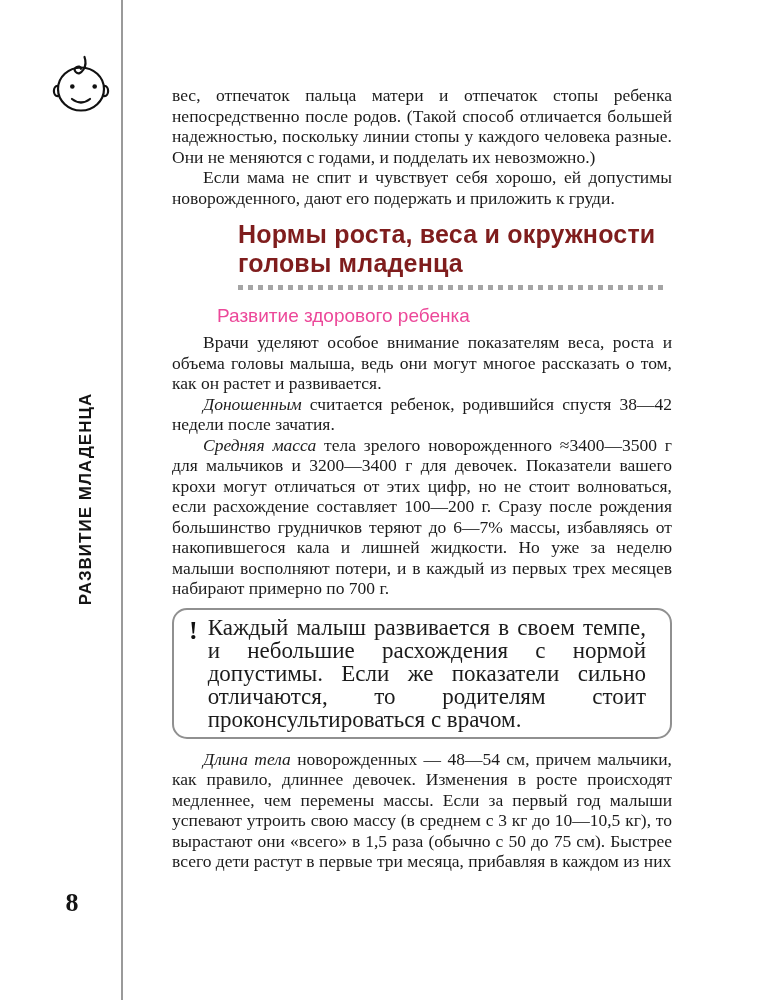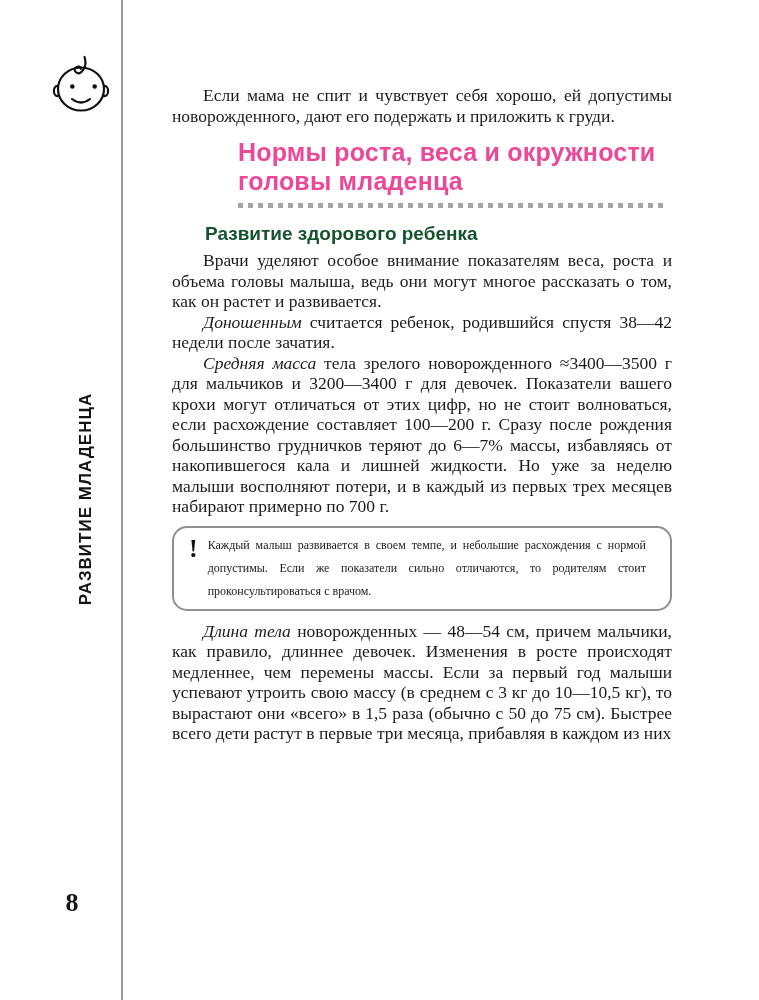--- a/index.html
+++ b/index.html
@@ -58,35 +58,35 @@
     text-indent: 31px;
   }
   .body-p.no-indent { text-indent: 0; }
   .body-p em { }
   .section-title {
     margin: 12px 0 0 66px;
     font-family: "Liberation Sans", sans-serif;
     font-weight: bold;
     font-size: 25px;
     line-height: 29px;
-    color: #ec4899;
+    color: #7f1d1d;
     letter-spacing: 0.2px;
   }
   .dashed-rule {
     margin: 7px 4px 0 66px;
     height: 5px;
     background: repeating-linear-gradient(to right, #a5a5a5 0 5px, transparent 5px 10px);
   }
   .subsection-title {
-    margin: 15px 0 5px 33px;
+    margin: 15px 0 5px 45px;
     font-family: "Liberation Sans", sans-serif;
-    font-weight: bold;
+    font-weight: normal;
     font-size: 19px;
     line-height: 22px;
-    color: #14532d;
+    color: #ec4899;
   }
   .callout {
     margin-top: 9px;
     border: 2px solid #909090;
     border-radius: 15px;
     padding: 6px 24px 6px 15px;
     display: flex;
     align-items: flex-start;
     box-sizing: border-box;
   }
@@ -95,21 +95,21 @@
     font-family: "Liberation Serif", serif;
     font-weight: bold;
     font-size: 26px;
     line-height: 23px;
     padding-top: 3px;
     margin-right: 10px;
     color: #111111;
   }
   .callout-text {
     margin: 0;
-    font-size: 12px;
+    font-size: 23px;
     line-height: 23px;
     text-align: justify;
   }
   .outro-p { margin-top: 10px; }
 </style>
 </head>
 <body>
 
 <div>
 
@@ -128,20 +128,21 @@
   </svg>
 
   <div class="vertical-title">РАЗВИТИЕ МЛАДЕНЦА</div>
 
   <div class="page-number">8</div>
 
   <div class="rule-v"></div>
 
   <main class="content">
 
+    <p class="body-p no-indent">вес, отпечаток пальца матери и отпечаток стопы ребенка непосредственно после родов. (Такой способ отличается большей надежностью, поскольку линии стопы у каждого человека разные. Они не меняются с годами, и подделать их невозможно.)</p>
 
 
     <p class="body-p">Если мама не спит и чувствует себя хорошо, ей допустимы новорожденного, дают его подержать и приложить к груди.</p>
 
     <h1 class="section-title">Нормы роста, веса и окружности головы младенца</h1>
 
     <div class="dashed-rule"></div>
 
     <h2 class="subsection-title">Развитие здорового ребенка</h2>
 

